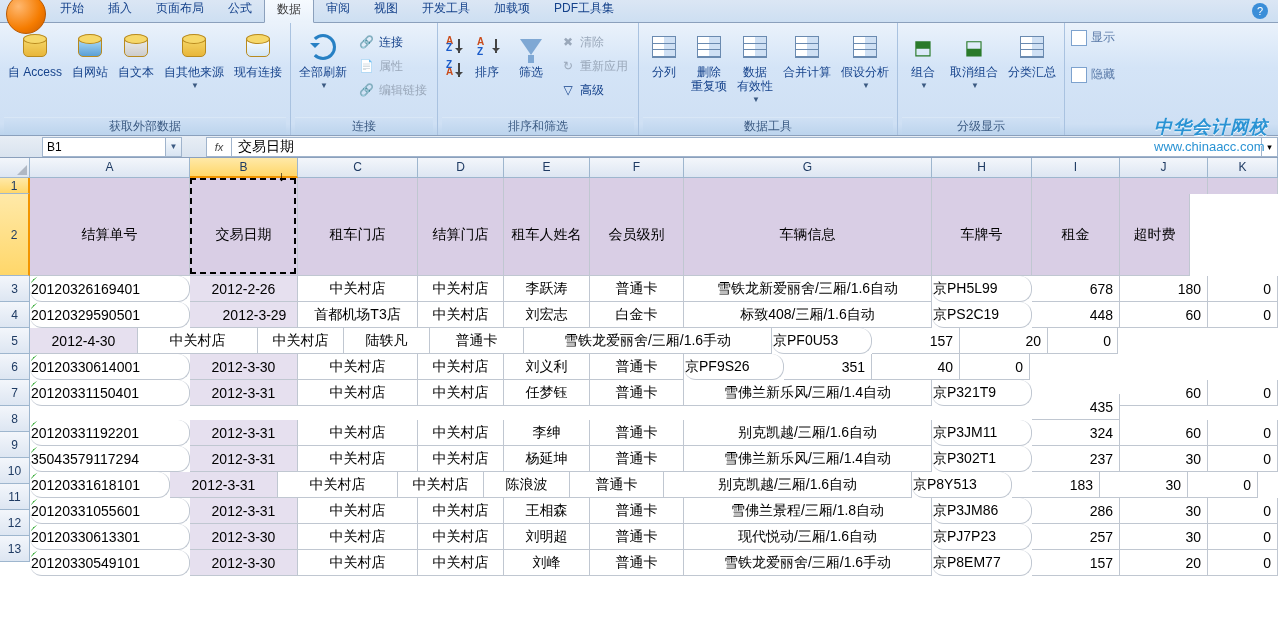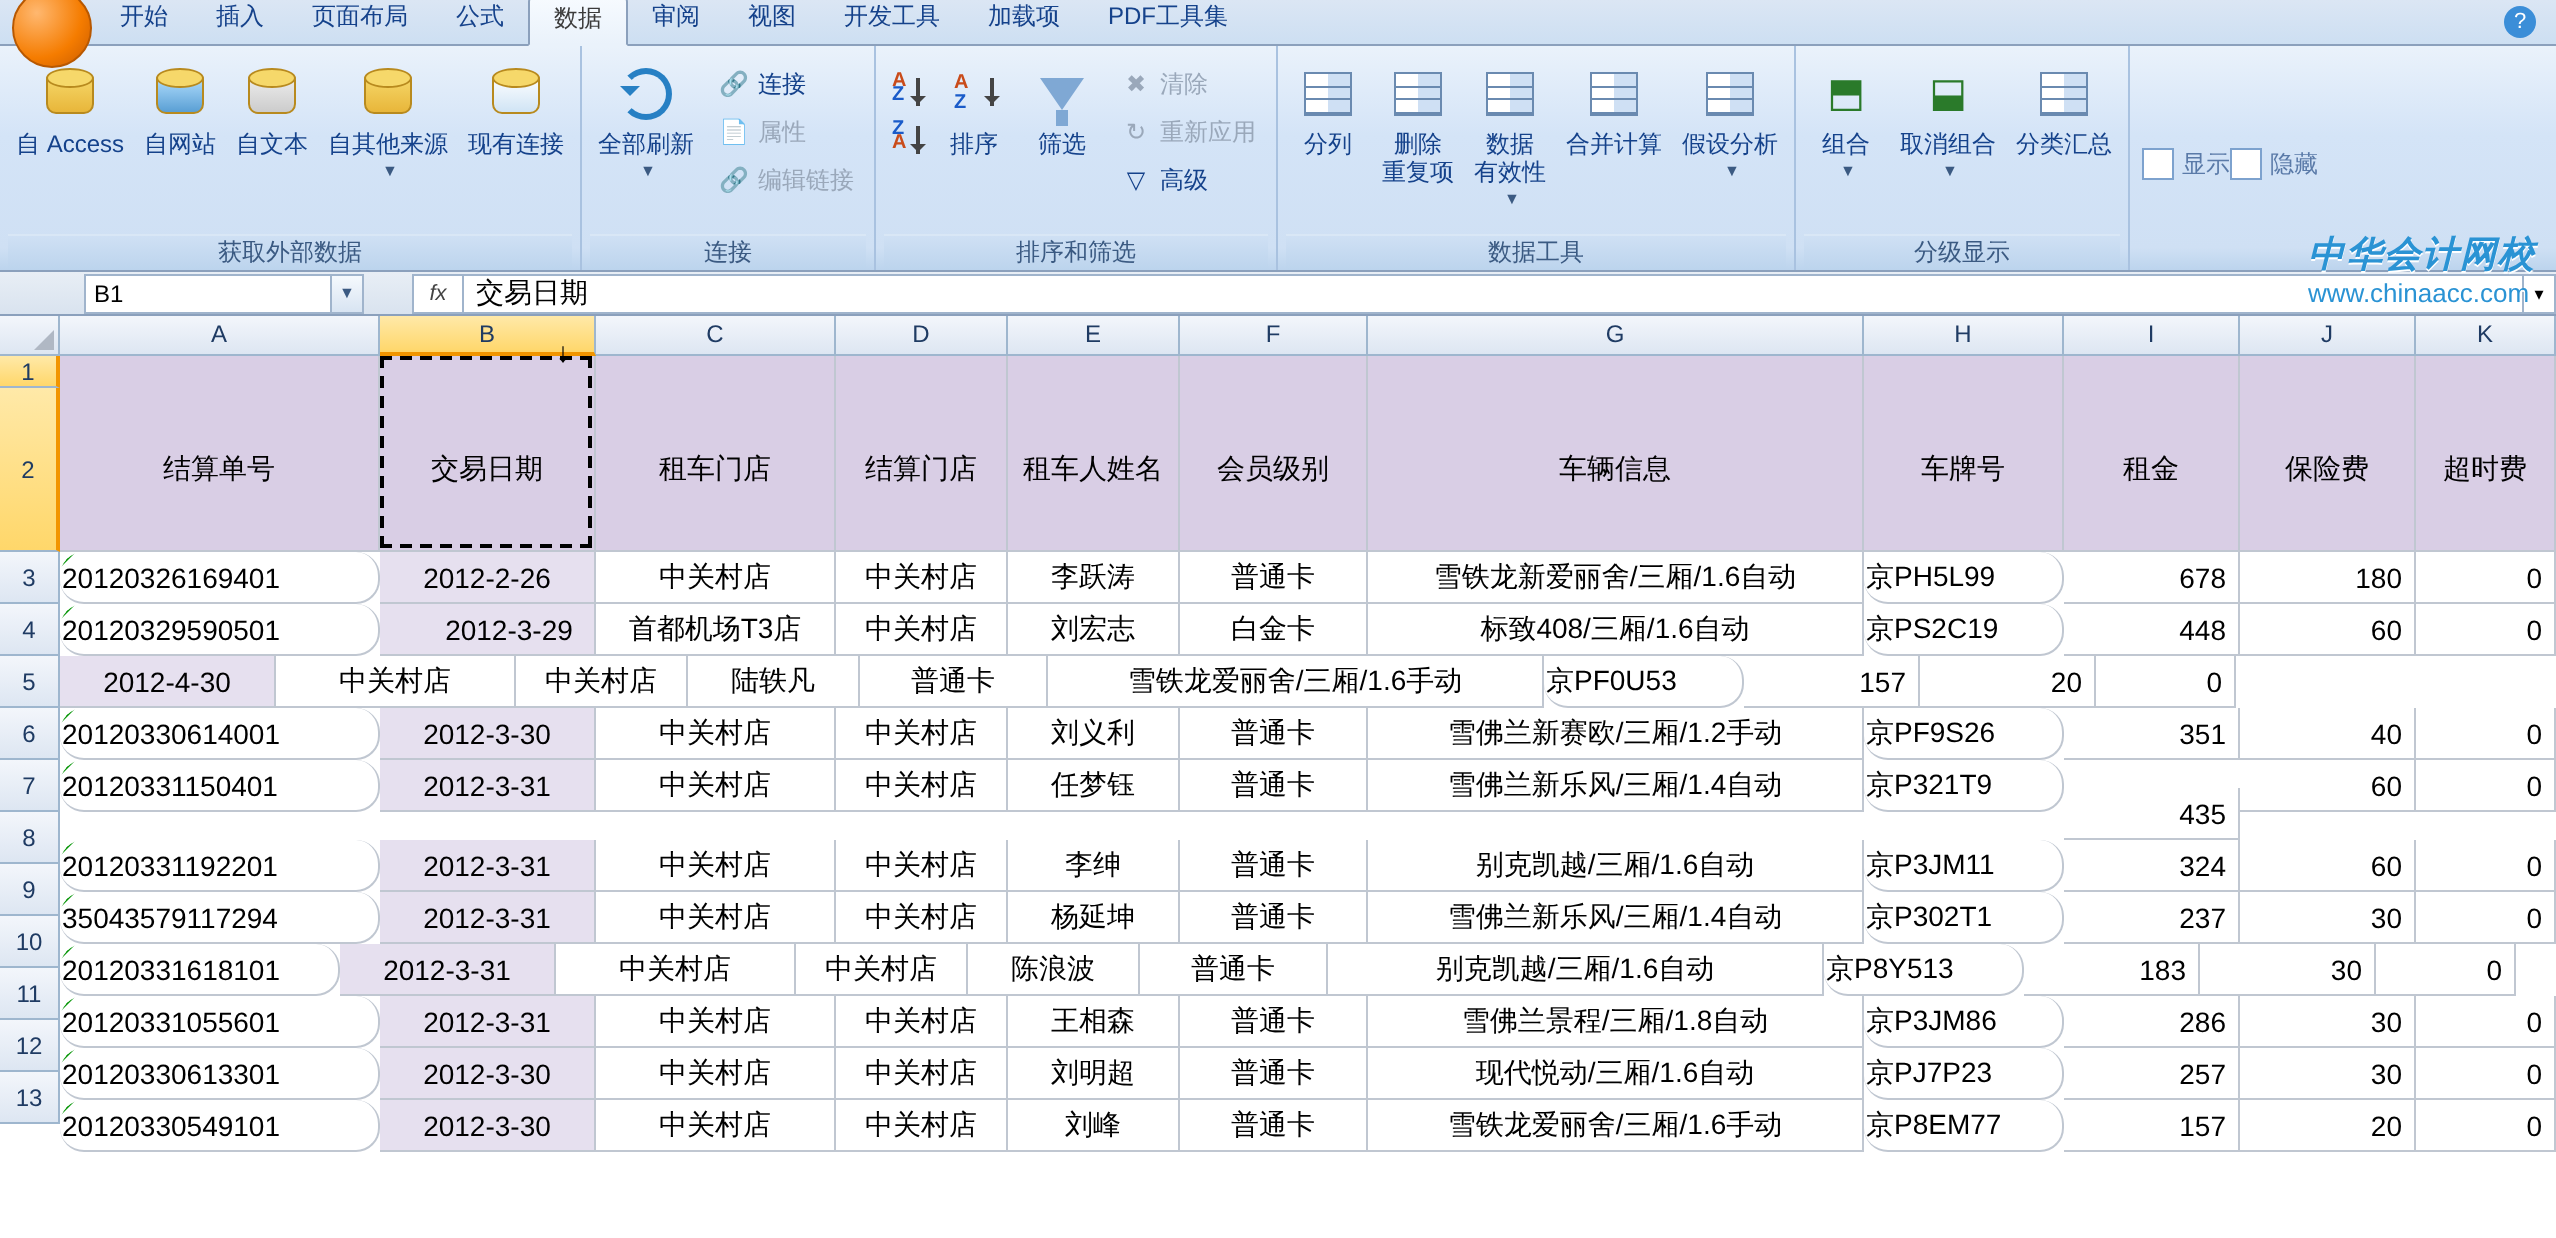--- a/index.html
+++ b/index.html
@@ -19,21 +19,21 @@
   .group-title { height: 18px; text-align: center; font-size: 12px; color: #3b5a82; background: linear-gradient(#cfe0f4, #bcd4ed); border-top: 1px solid #d9e7f6; }
 
   .big-btn { display: flex; flex-direction: column; align-items: center; justify-content: flex-start; padding: 2px 4px 0; min-width: 42px; height: 86px; color: #15428b; cursor: pointer; text-align: center; line-height: 14px; }
   .big-btn .ic { width: 32px; height: 32px; margin-bottom: 2px; display: flex; align-items: center; justify-content: center; }
   .small-btn-row { display: flex; flex-direction: column; gap: 2px; padding: 2px 4px; }
   .small-btn { display: flex; align-items: center; gap: 4px; color: #15428b; cursor: pointer; height: 22px; padding: 0 2px; white-space: nowrap; }
   .small-btn .ic16 { width: 16px; height: 16px; display: inline-flex; align-items: center; justify-content: center; }
   .arrow-dn { font-size: 8px; color: #3b5a82; margin-left: 2px; }
 
   
-  .right-opts { display: flex; gap: 0; padding: 6px 6px 0; color: #5a7aa8; }
+  .right-opts { display: flex; flex-direction: column; gap: 20px; padding: 6px 6px 0; color: #5a7aa8; }
   .right-opts .opt { display: flex; align-items: center; gap: 4px; cursor: pointer; }
   .chk { width: 16px; height: 16px; border: 1px solid #7da2ce; background: #fff; }
 
   
   .fbar { height: 22px; background: linear-gradient(#e8eef5, #d9e3ef); border-bottom: 1px solid #8ba0bc; display: flex; align-items: center; }
   .namebox { width: 140px; height: 20px; border: 1px solid #a0b4cc; background: #fff; margin-left: 42px; display: flex; align-items: center; padding: 0 4px; font-size: 12px; position: relative; }
   .namebox .dd { position: absolute; right: 0; top: 0; bottom: 0; width: 16px; background: linear-gradient(#f5f9fd, #d8e4f2); border-left: 1px solid #a0b4cc; text-align: center; line-height: 18px; font-size: 8px; color: #3b5a82; cursor: pointer; }
   .fx-btn { width: 26px; height: 20px; border: 1px solid #a0b4cc; background: #fff; margin-left: 24px; text-align: center; line-height: 18px; font-style: italic; font-size: 11px; color: #444; cursor: pointer; }
   .fx-input { flex: 1; height: 20px; border: 1px solid #a0b4cc; border-left: none; background: #fff; padding: 0 6px; font-size: 14px; }
   .fx-exp { width: 16px; height: 20px; border: 1px solid #a0b4cc; border-left: none; background: #fff; text-align: center; line-height: 18px; font-size: 9px; cursor: pointer; }
@@ -380,21 +380,20 @@
       <div class="row hdr">
         <div class="cell" style="width: 160px; height: 82px;">结算单号</div>
         <div class="cell" style="width: 108px; height: 82px;">交易日期</div>
         <div class="cell" style="width: 120px; height: 82px;">租车门店</div>
         <div class="cell" style="width: 86px; height: 82px;">结算门店</div>
         <div class="cell" style="width: 86px; height: 82px;">租车人姓名</div>
         <div class="cell" style="width: 94px; height: 82px;">会员级别</div>
         <div class="cell" style="width: 248px; height: 82px; text-align: right;">车辆信息</div>
         <div class="cell" style="width: 100px; height: 82px;">车牌号</div>
         <div class="cell" style="width: 88px; height: 82px;">租金</div>
-        <div class="cell" style="width: 88px; height: 82px;">保险费</div>
         <div class="cell" style="width: 70px; height: 82px;">超时费</div>
       </div>
       <div class="row data">
         <div class="cell rel txt-left green-tri" style="width: 160px; height: 26px;">20120326169401</div>
         <div class="cell rel colB" style="width: 108px; height: 26px;">2012-2-26</div>
         <div class="cell rel" style="width: 120px; height: 26px;">中关村店</div>
         <div class="cell rel" style="width: 86px; height: 26px;">中关村店</div>
         <div class="cell rel" style="width: 86px; height: 26px;">李跃涛</div>
         <div class="cell rel" style="width: 94px; height: 26px;">普通卡</div>
         <div class="cell rel" style="width: 248px; height: 26px;">雪铁龙新爱丽舍/三厢/1.6自动</div>
@@ -428,21 +427,20 @@
         <div class="cell rel num" style="width: 88px; height: 26px;">20</div>
         <div class="cell rel num" style="width: 70px; height: 26px;">0</div>
       </div>
       <div class="row data">
         <div class="cell rel txt-left green-tri" style="width: 160px; height: 26px;">20120330614001</div>
         <div class="cell rel colB" style="width: 108px; height: 26px;">2012-3-30</div>
         <div class="cell rel" style="width: 120px; height: 26px;">中关村店</div>
         <div class="cell rel" style="width: 86px; height: 26px;">中关村店</div>
         <div class="cell rel" style="width: 86px; height: 26px;">刘义利</div>
         <div class="cell rel" style="width: 94px; height: 26px;">普通卡</div>
-        <div class="cell rel" style="width: 248px; height: 26px;">雪佛兰新赛欧/三厢/1.2手动</div>
         <div class="cell rel txt-left" style="width: 100px; height: 26px;">京PF9S26</div>
         <div class="cell rel num" style="width: 88px; height: 26px;">351</div>
         <div class="cell rel num" style="width: 88px; height: 26px;">40</div>
         <div class="cell rel num" style="width: 70px; height: 26px;">0</div>
       </div>
       <div class="row data">
         <div class="cell rel txt-left green-tri" style="width: 160px; height: 26px;">20120331150401</div>
         <div class="cell rel colB" style="width: 108px; height: 26px;">2012-3-31</div>
         <div class="cell rel" style="width: 120px; height: 26px;">中关村店</div>
         <div class="cell rel" style="width: 86px; height: 26px;">中关村店</div>

